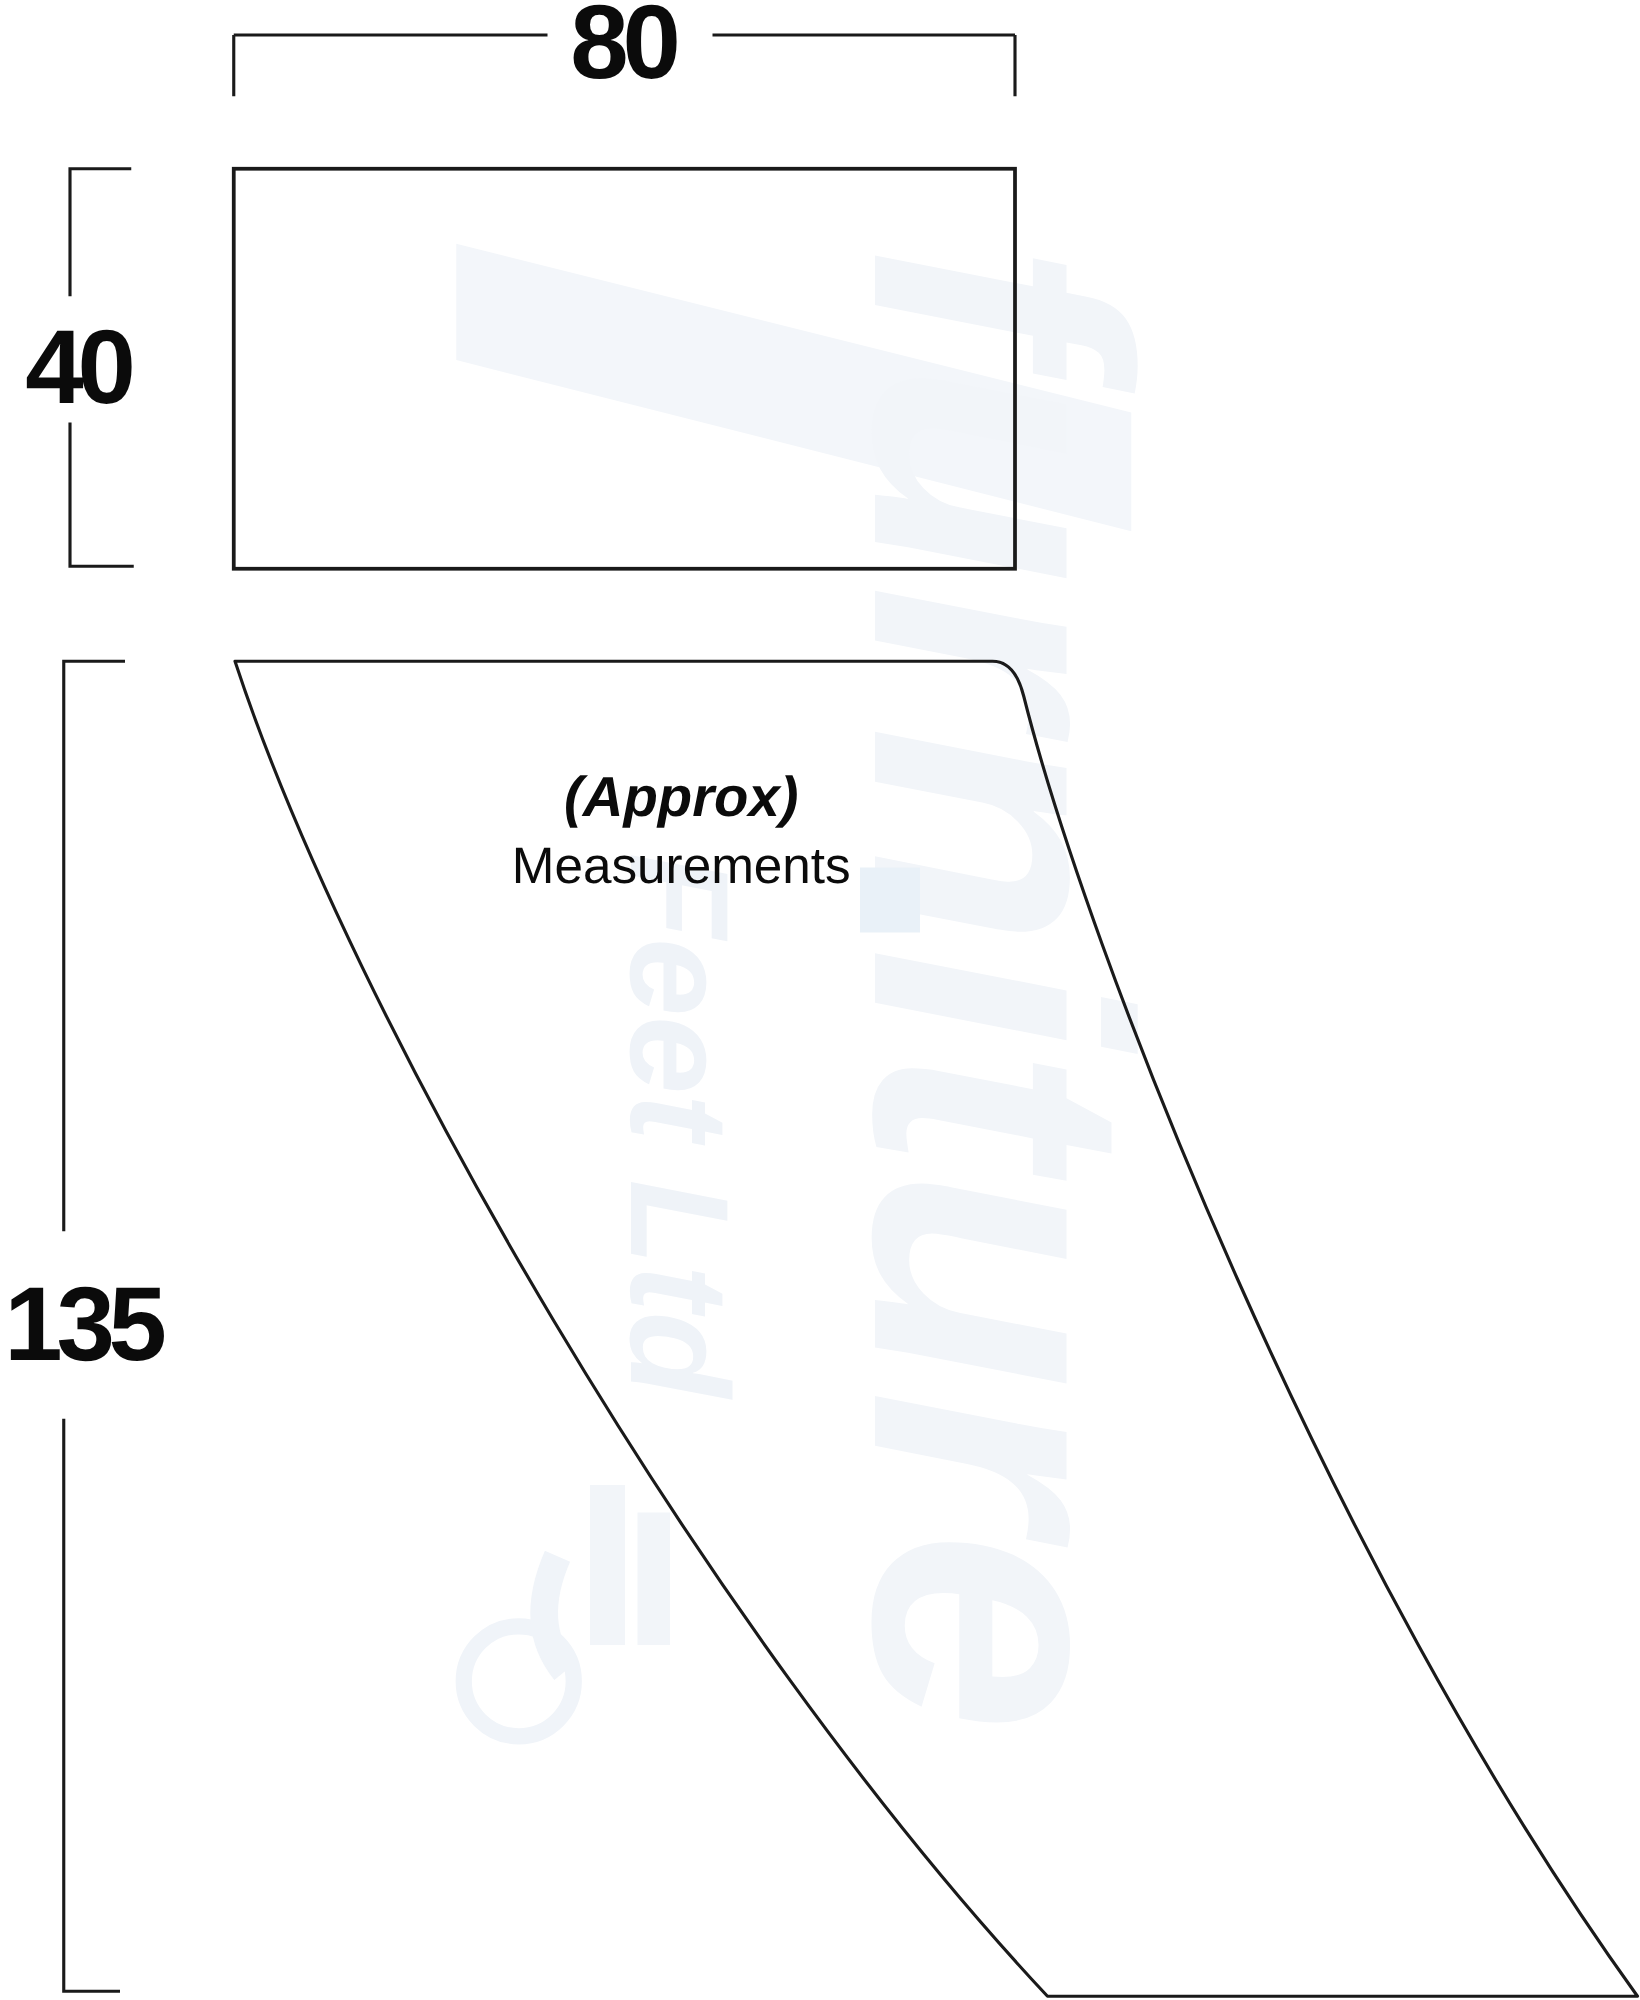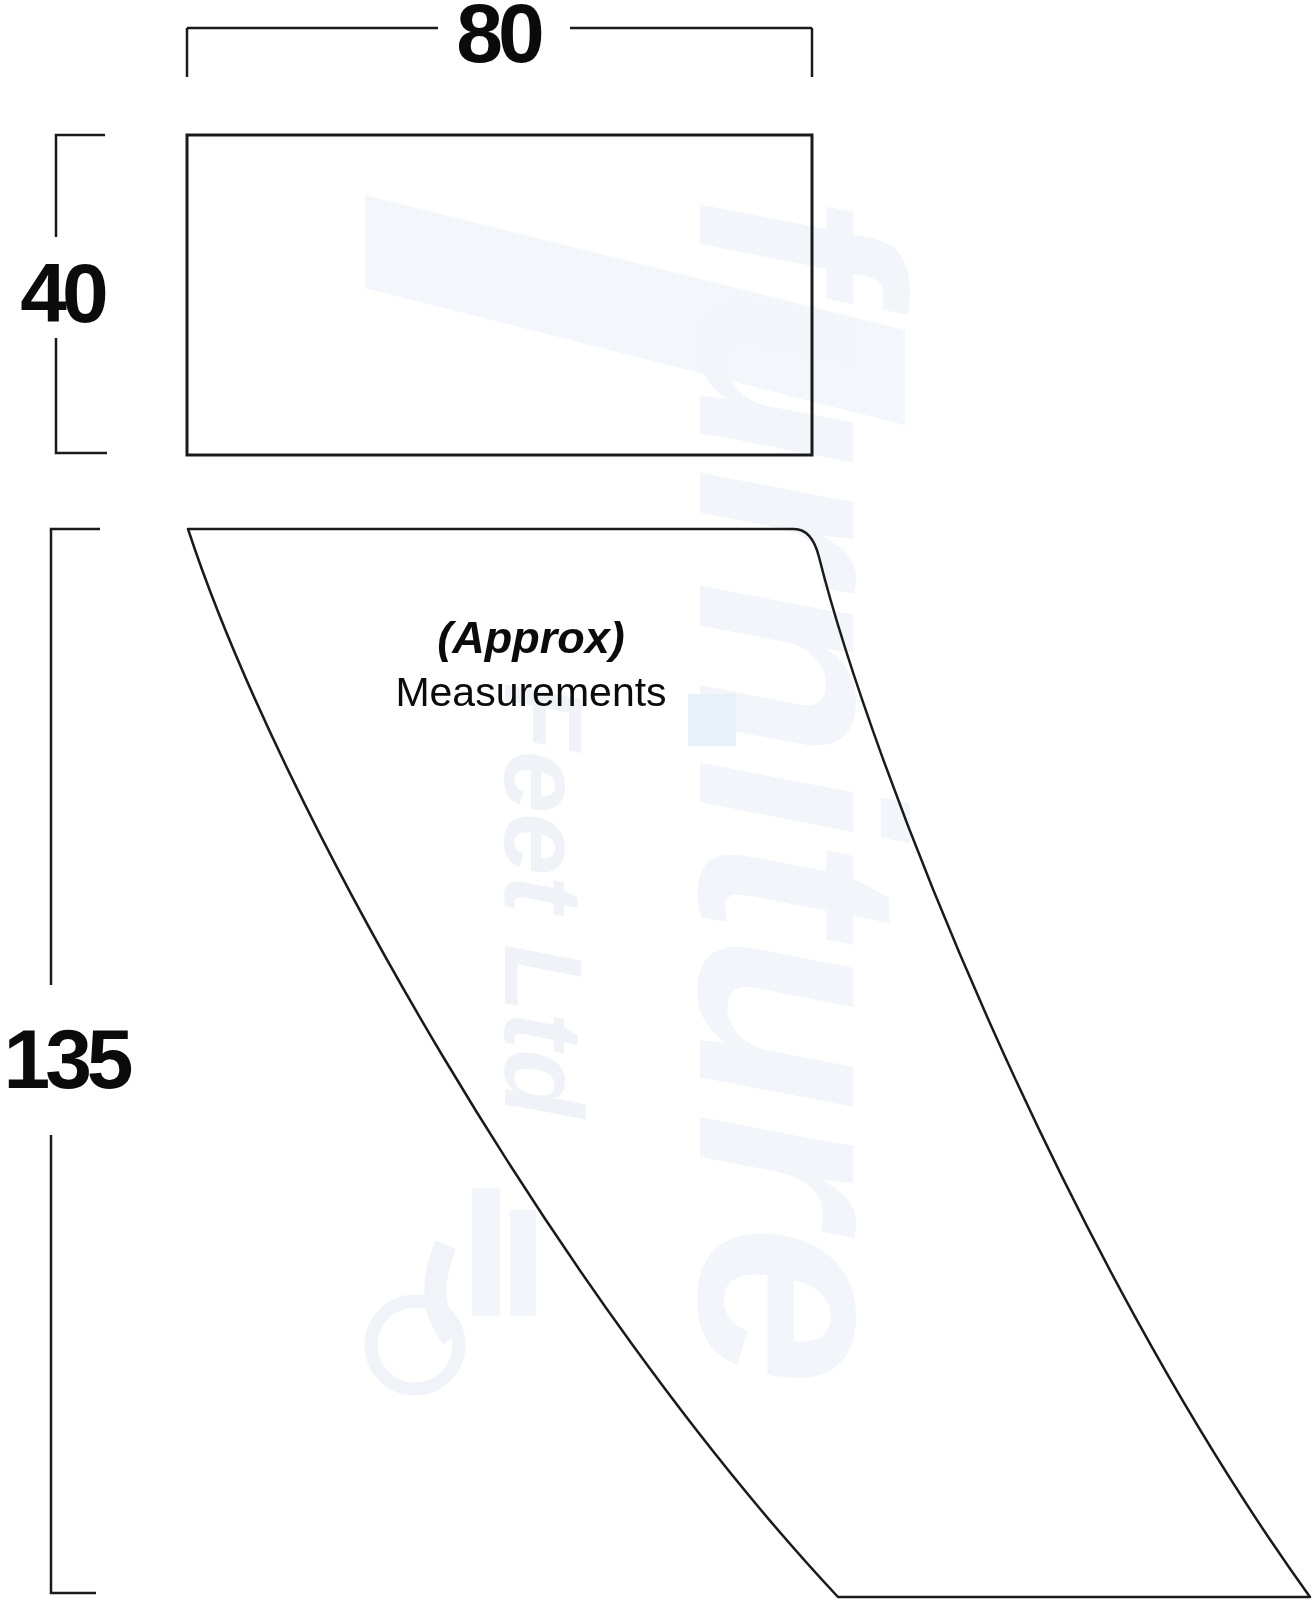--- a/index.html
+++ b/index.html
@@ -30,21 +30,21 @@
     font-weight: bold;
     letter-spacing: -5px;
     color: #0b0b0b;
     white-space: nowrap;
   }
   #dim-80 { left: 398px; top: -11px; }
   #dim-40 { left: -38px; top: 249px; }
   #dim-135 { left: -34px; top: 1015px; }
   #note-block {
     position: absolute;
-    left: 281px;
+    left: 295px;
     top: 611px;
     width: 500px;
     text-align: center;
     color: #0b0b0b;
   }
   .note-line {
     font-size: 41px;
     line-height: 54px;
     font-weight: normal;
   }

